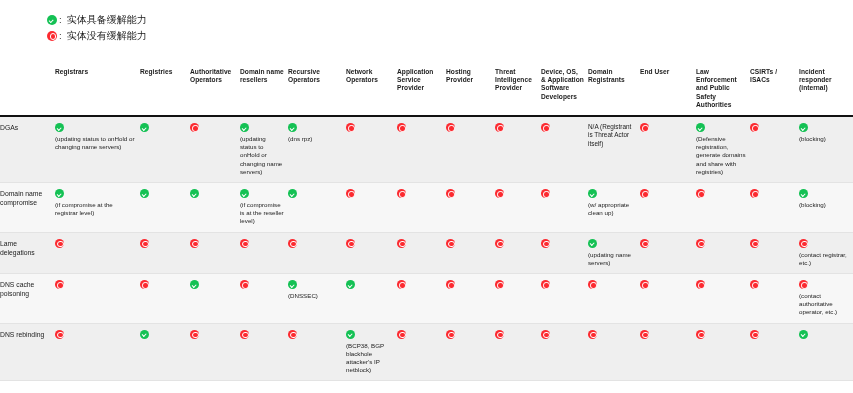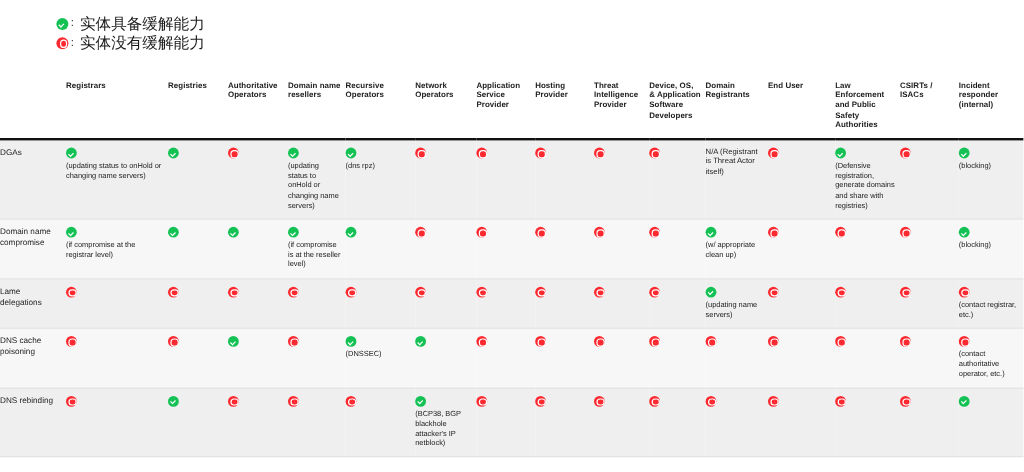--- a/index.html
+++ b/index.html
@@ -15,21 +15,21 @@
 
   
   .legend {
     position: absolute;
     left: 47px; top: 13px;
     display: flex; flex-direction: column;
     gap: 3px;
   }
   .legend-row { display: flex; align-items: center; height: 13px; }
   .legend-colon { font-size: 9.5px; color:#333; margin: 0 5px 0 2px; }
-  .legend-text { font-size: 13px; color:#1a1a1a; line-height: 13px; }
+  .legend-text { font-size: 10px; color:#1a1a1a; line-height: 13px; }
 
   
   .ico { display:inline-block; width:9px; height:9px; border-radius:50%; position:relative; flex:none; }
   .ico.green { background:#14c154; }
   .ico.red   { background:#fc2a30; }
   .ico.green::after {
     content:""; position:absolute; left:2px; top:3.6px;
     width:3px; height:1.6px;
     border-left:1.3px solid #fff; border-bottom:1.3px solid #fff;
     transform: rotate(-45deg); transform-origin: center;

